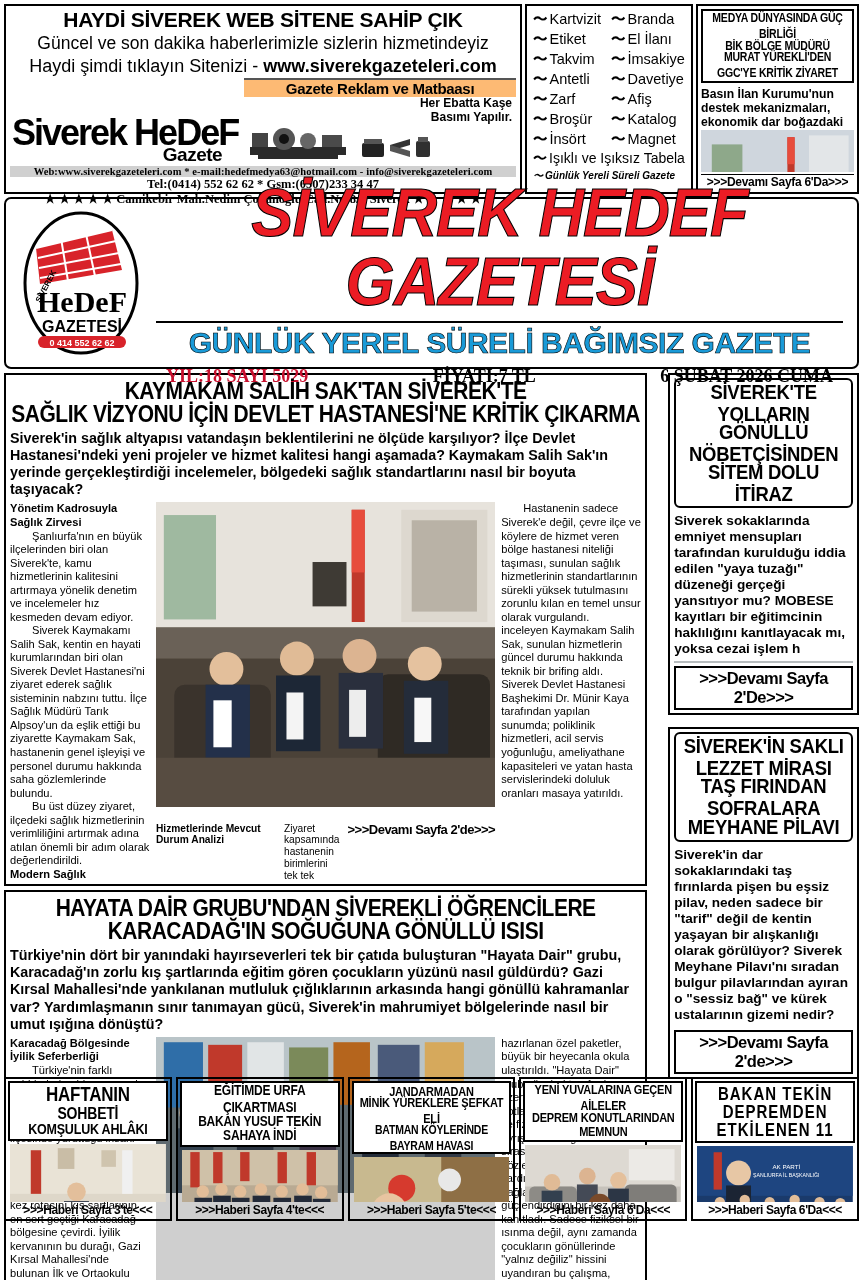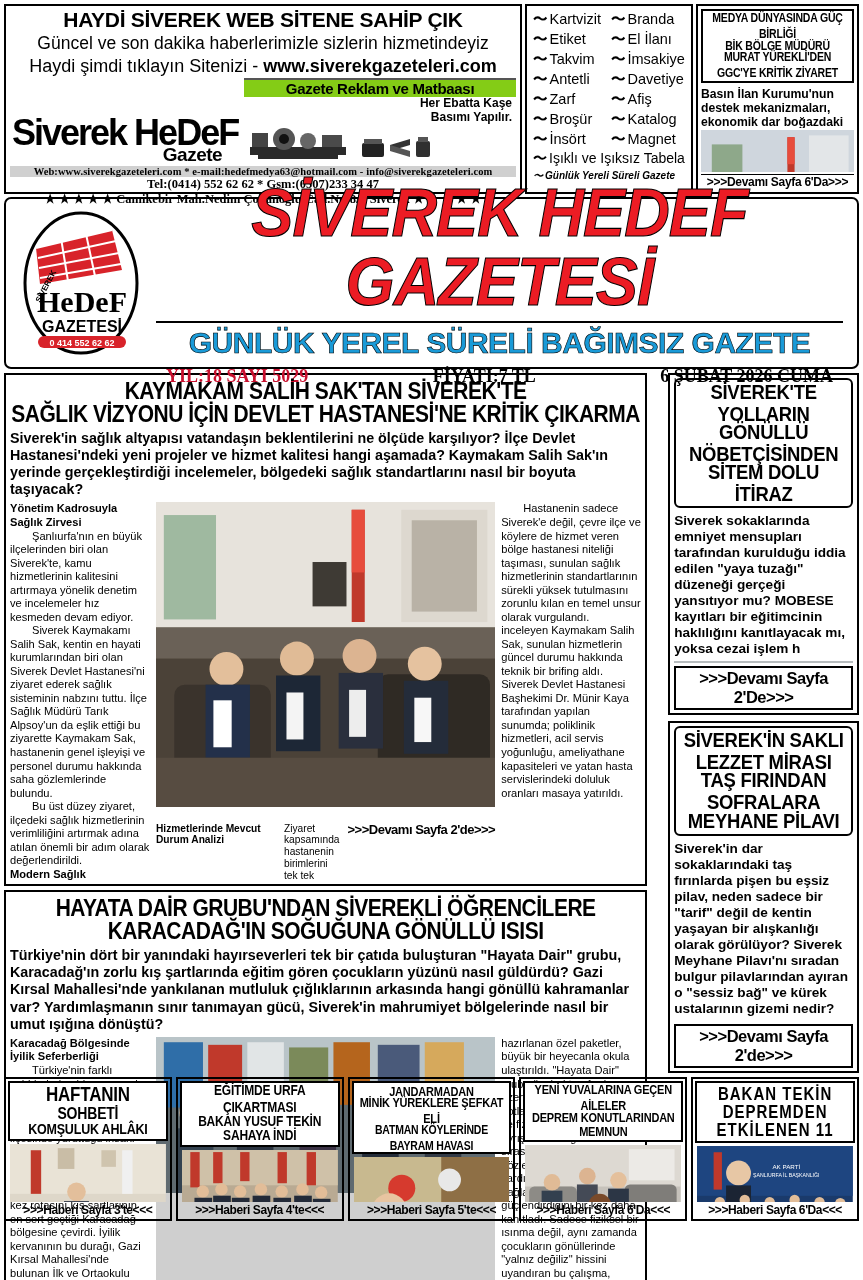--- a/index.html
+++ b/index.html
@@ -20,21 +20,21 @@
     display: flex; flex-direction: column;
   }
   .ad-l1 { font-weight: bold; font-size: 21px; text-align: center; letter-spacing: -0.3px; line-height: 1.1; }
   .ad-l2 { font-size: 17.5px; text-align: center; line-height: 1.15; margin-top: 2px; }
   .ad-l3 { font-size: 18px; text-align: center; line-height: 1.15; margin-top: 3px; }
   .ad-l3 b { font-weight: bold; }
   .ad-logo-row { display: flex; align-items: flex-end; margin-top: 1px; }
   .ad-logo { font-weight: bold; font-size: 36px; letter-spacing: -2px; line-height: 0.95; padding-left: 2px; }
   .ad-logo small { display: block; font-size: 19px; text-align: right; letter-spacing: -0.5px; margin-top: -4px; padding-right: 16px;}
   .ad-matbaa { flex: 1; margin-left: 6px; position: relative; }
-  .mat-t1 { background: #84cc16; border-top: 2px solid #555; text-align: center; font-weight: bold; font-size: 15px; letter-spacing: -0.3px; }
+  .mat-t1 { background: #fdba74; border-top: 2px solid #555; text-align: center; font-weight: bold; font-size: 15px; letter-spacing: -0.3px; }
   .mat-t2 { text-align: right; font-weight: bold; font-size: 12px; line-height: 1.15; padding-right: 4px; }
   .press-art { position: relative; height: 40px; }
   .press-svg { position: absolute; left: 0; bottom: 0; }
   .ad-contact { background: #d0d0d0; text-align: center; font-family: "Liberation Serif", serif; font-weight: bold; font-size: 10.5px; letter-spacing: 0.1px; margin-top: 1px; }
   .ad-tel { text-align: center; font-family: "Liberation Serif", serif; font-weight: bold; font-size: 12.5px; line-height: 1.15; }
   .ad-addr { text-align: center; font-family: "Liberation Serif", serif; font-weight: bold; font-size: 12.5px; }
 
   .svc-box { flex: 0 0 168px; border: 2px solid #000; padding: 4px 2px 2px 6px; }
   .svc-grid { display: grid; grid-template-columns: 1fr 1fr; row-gap: 1px; }
   .svc { font-size: 14.5px; white-space: nowrap; }
@@ -56,21 +56,21 @@
   .mh-title { color: #ec1c24; font-weight: bold; font-style: italic; font-size: 62px; letter-spacing: -1px; text-align: center; line-height: 1; -webkit-text-stroke: 1px #000; transform: scaleY(1.12) scaleX(1.02); margin-top: 6px; }
   .mh-rule { border-top: 2px solid #000; margin: 12px 4px 3px; }
   .mh-sub { color: #1a9ad7; font-weight: bold; font-size: 30px; text-align: center; letter-spacing: -0.5px; -webkit-text-stroke: 0.6px #000; }
   .mh-meta { display: flex; justify-content: space-between; font-family: "Liberation Serif", serif; font-weight: bold; font-size: 18px; padding: 6px 14px 0; color:#c8102e; }
   .mh-meta span:nth-child(2) { color: #000; }
   .mh-meta span:nth-child(3) { color: #000; }
 
   
   .main { display: flex; gap: 4px; margin-top: 4px; height: 700px; }
   .col-left { flex: 0 0 548px; display: flex; flex-direction: column; gap: 4px; }
-  .col-right { flex: 1; display: flex; flex-direction: column; gap: 6px; padding-left: 17px; }
+  .col-right { flex: 1; display: flex; flex-direction: column; gap: 12px; padding-left: 17px; }
 
   .artbox { border: 2px solid #000; padding: 3px 4px; display: flex; flex-direction: column; }
 
   .hl1 { font-weight: bold; font-size: 21px; text-align: center; line-height: 1.02; letter-spacing: -0.5px; transform: scaleY(1.12); margin: 3px 0 6px; }
   .lede { font-weight: bold; font-size: 14.3px; line-height: 1.2; }
   .three-col { display: flex; gap: 6px; margin-top: 4px; flex: 1; }
   .bodycol { flex: 0 0 140px; font-size: 11.1px; line-height: 1.22; overflow: hidden; }
   .bodycol p { text-indent: 22px; }
   .bodycol .sub { font-weight: bold; text-indent: 0; }
   .midcol { flex: 1; display: flex; flex-direction: column; }

